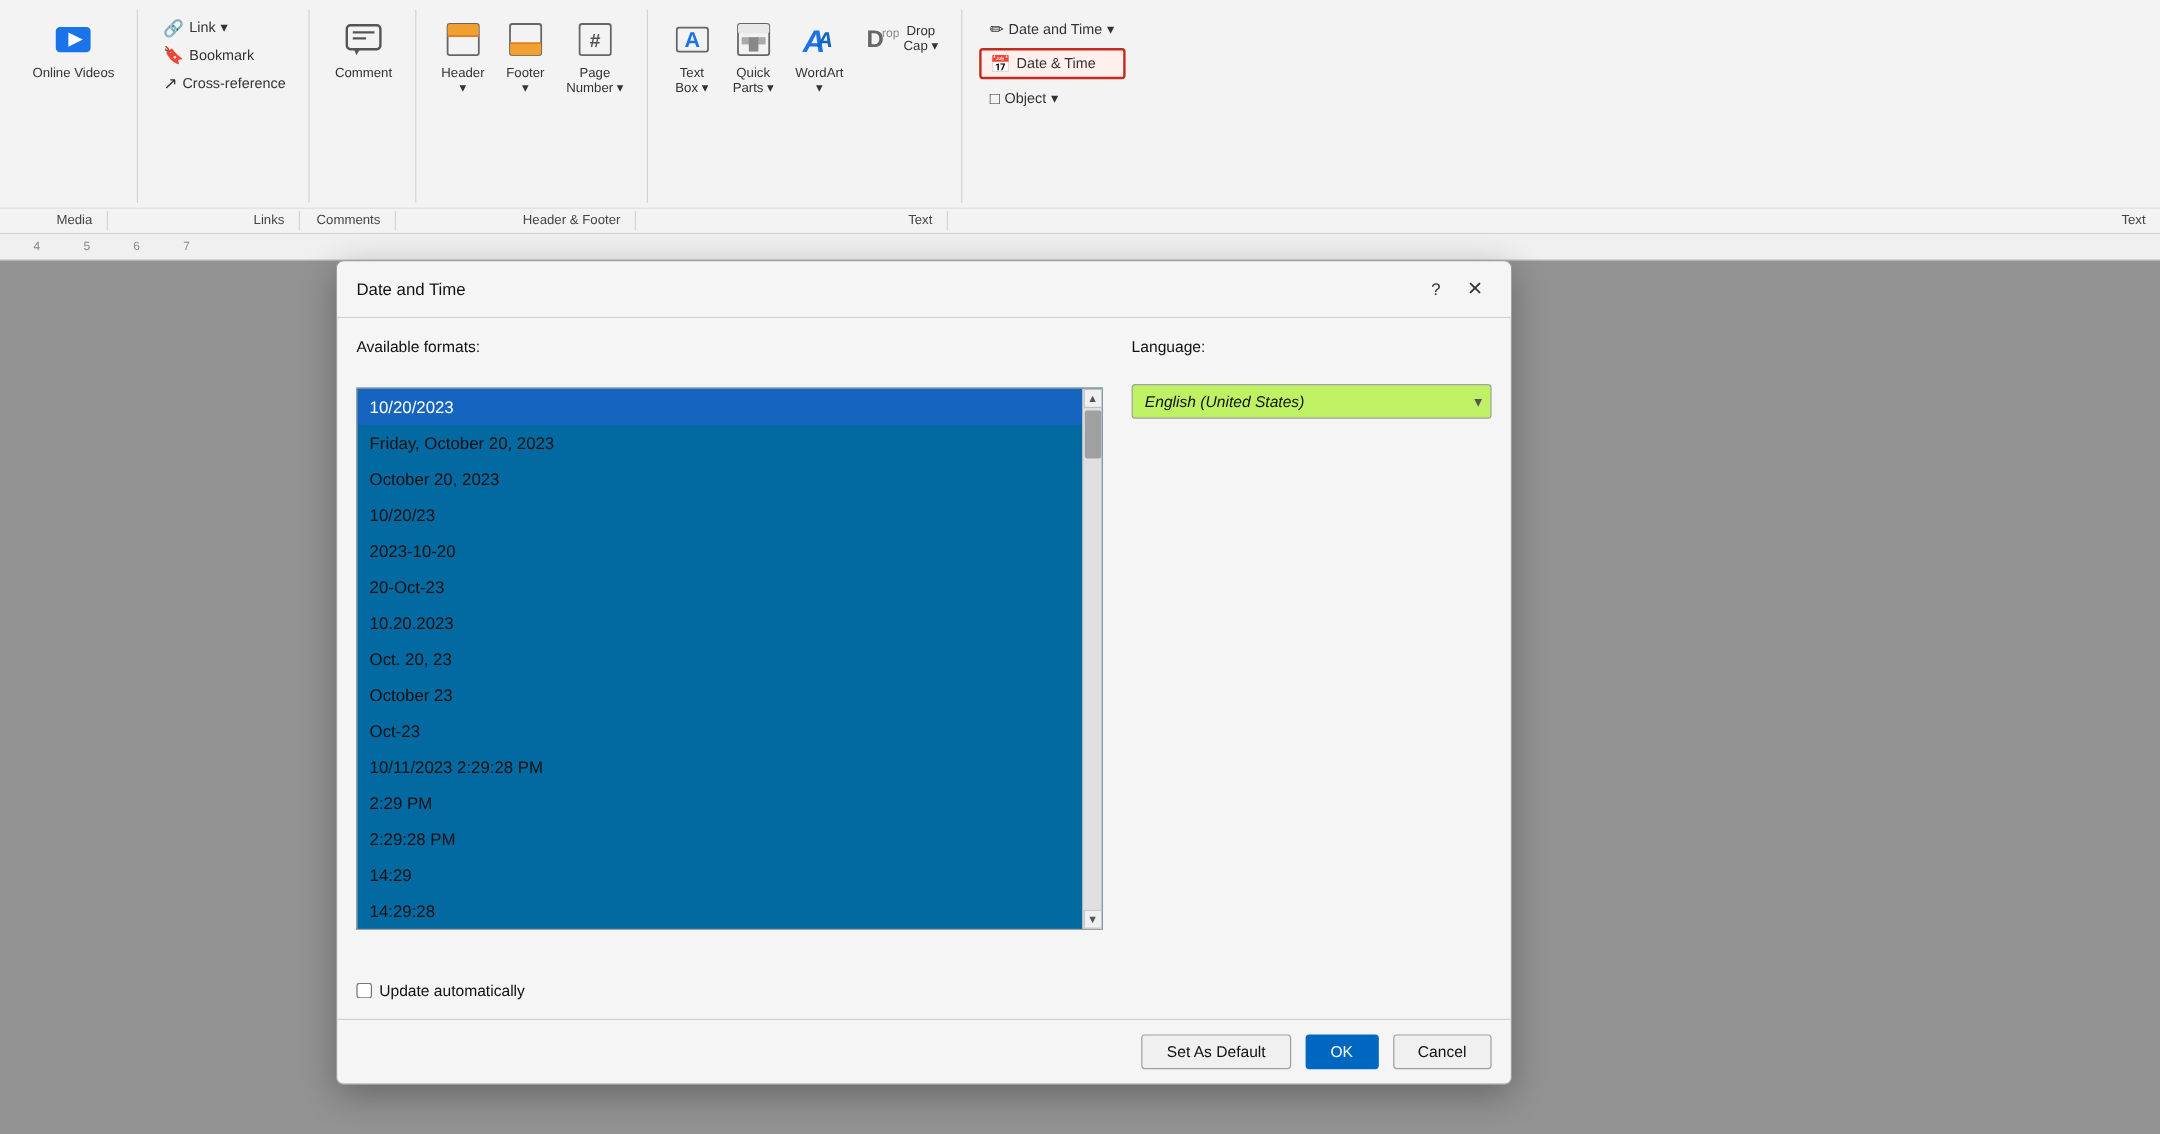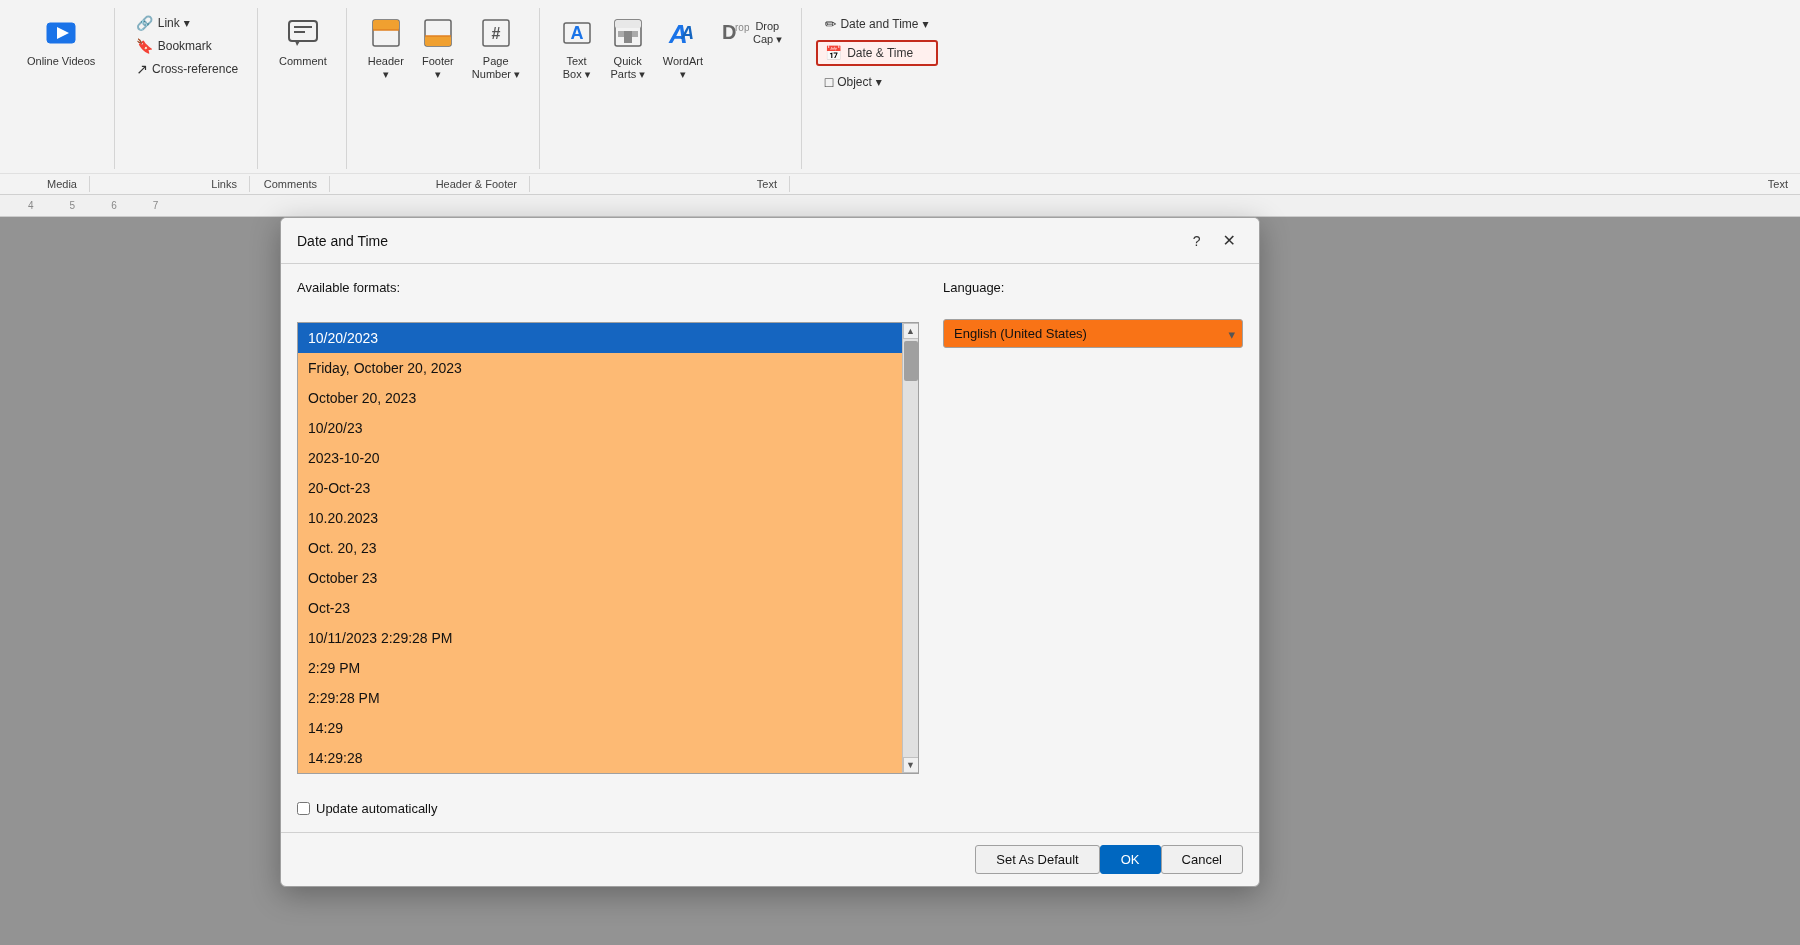--- a/index.html
+++ b/index.html
@@ -202,21 +202,21 @@
       flex-direction: column;
       gap: 20px;
     }
     .field-label {
       font-size: 13px;
       color: #111;
       margin-bottom: 4px;
     }
     .format-list-container {
       border: 1px solid #a0a0a0;
-      background: #fdba74;
+      background: #0369a1;
       flex: 1;
       display: flex;
       overflow: hidden;
     }
     .format-list {
       flex: 1;
       overflow-y: auto;
       list-style: none;
     }
     .format-list li {
@@ -267,41 +267,42 @@
     }
     .language-select-container {
       position: relative;
       width: 100%;
     }
     .language-select-container select {
       width: 100%;
       padding: 6px 30px 6px 10px;
       border: 1px solid #a0a0a0;
       border-radius: 3px;
-      background: #f97316;
+      background: #bef264;
       font-size: 13px;
       color: #111;
       appearance: none;
       cursor: pointer;
+      font-style: italic;
     }
     .language-select-container::after {
       content: '▾';
       position: absolute;
       right: 8px;
       top: 50%;
       transform: translateY(-50%);
       pointer-events: none;
       color: #555;
     }
 
     .dialog-footer {
       padding: 12px 16px;
       display: flex;
       justify-content: flex-end;
-      gap: 0;
+      gap: 12px;
       border-top: 1px solid #d0d0d0;
     }
     .dialog-btn {
       padding: 6px 20px;
       border: 1px solid #a0a0a0;
       border-radius: 3px;
       background: #f0f0f0;
       font-size: 13px;
       cursor: pointer;
       color: #111;
@@ -311,21 +312,21 @@
       color: white;
       border-color: #0067c0;
     }
 
     .checkbox-row {
       display: flex;
       align-items: center;
       gap: 6px;
       font-size: 13px;
       color: #111;
-      margin-top: 4px;
+      margin-top: 20px;
     }
     .checkbox-row input { cursor: pointer; }
   </style>
 </head>
 <body>
 
 <div class="ribbon">
   <div class="ribbon-content">
 
     <div class="ribbon-group">

